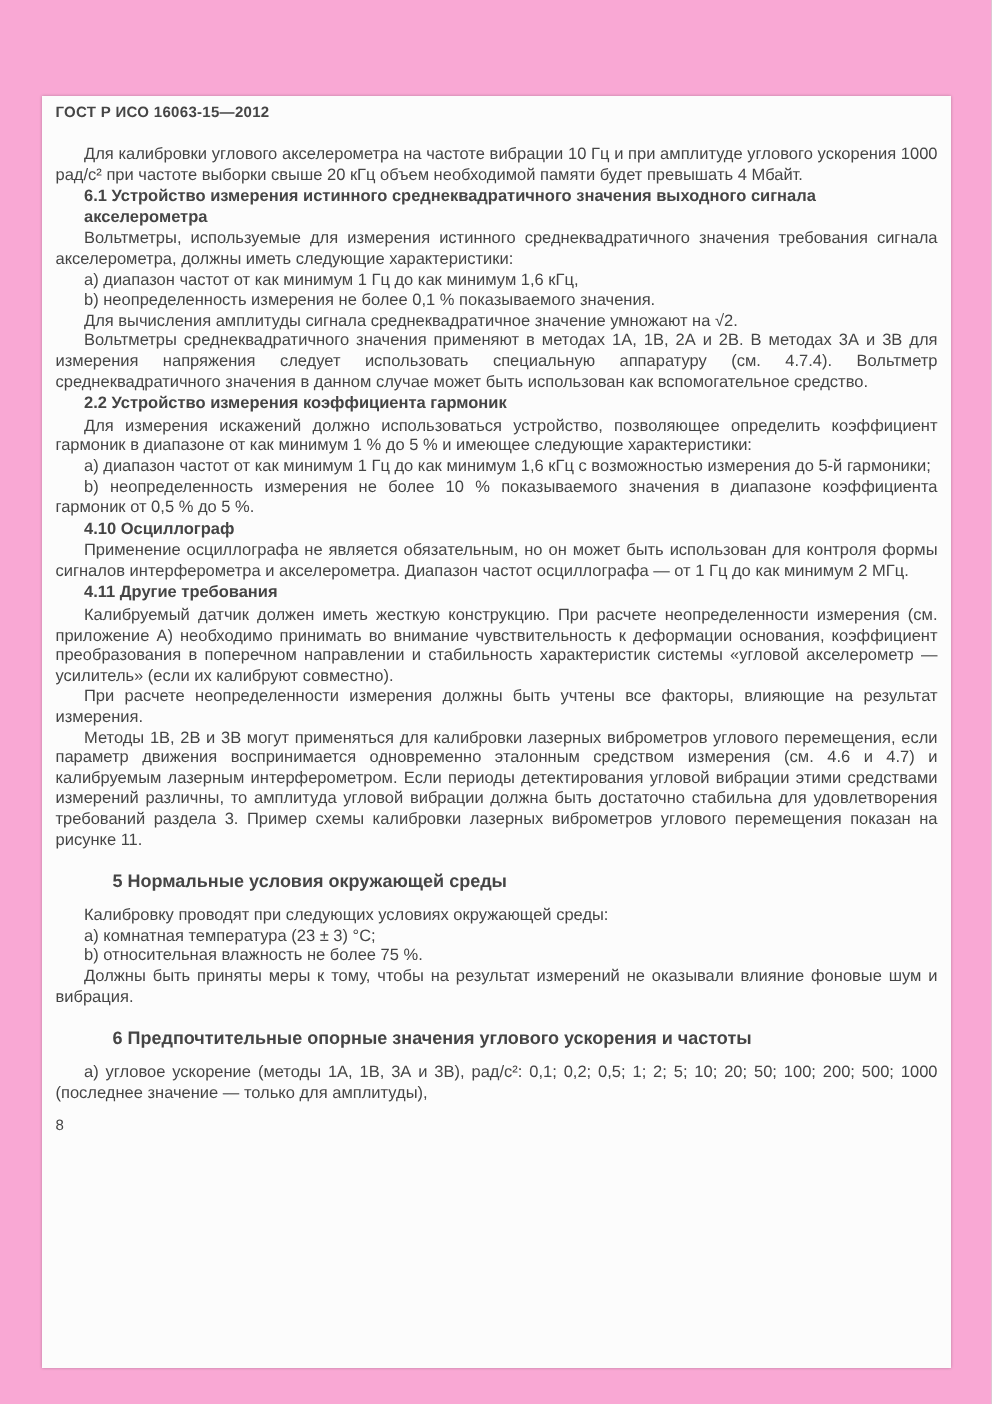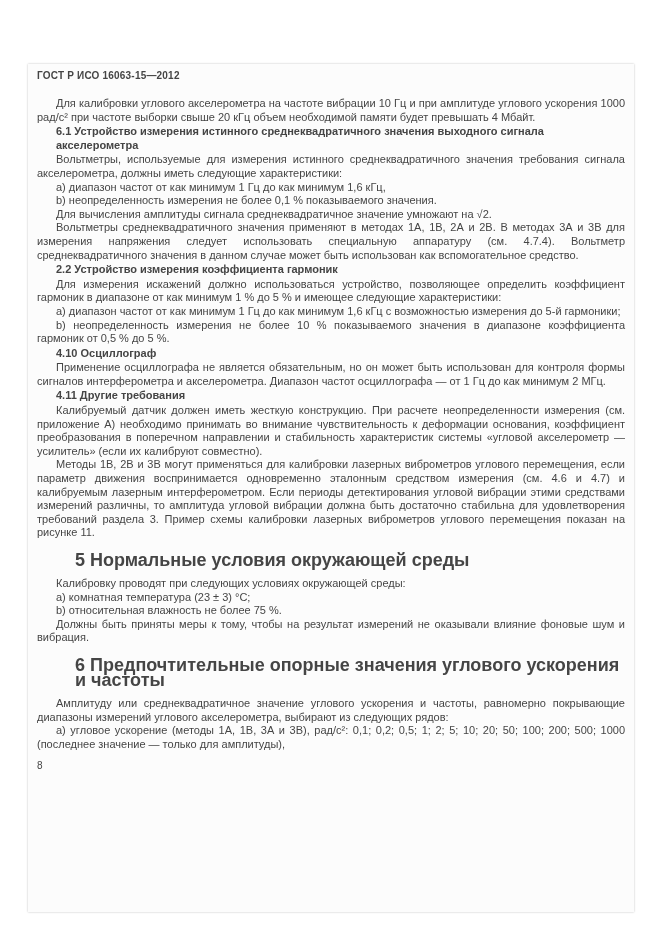--- a/index.html
+++ b/index.html
@@ -5,21 +5,21 @@
   * { margin: 0; padding: 0; box-sizing: border-box; }
   html, body { width: 661px; height: 936px; }
   body {
     font-family: "Liberation Sans", sans-serif;
     background: #a7a7a7;
   }
   .canvas {
     position: relative;
     width: 661px;
     height: 936px;
-    background: #ffffff;
+    background: #f9a8d4;
     overflow: hidden;
   }
   .page {
     position: absolute;
     left: 28px;
     top: 64px;
     width: 606px;
     height: 848px;
     background: #fcfcfc;
     color: #454545;
@@ -42,21 +42,21 @@
     text-align: justify;
     text-indent: 19px;
   }
   .block.section-heading {
     font-weight: bold;
     padding-left: 19px;
     margin: 1px 0;
   }
   .block.chapter-heading {
     font-weight: bold;
-    font-size: 18px;
+    font-size: 12px;
     line-height: 15px;
     padding-left: 38px;
     margin: 13px 0 9px 0;
   }
   .page-number {
     font-size: 10px;
     margin-top: 9px;
     padding-left: 0;
   }
 </style>
@@ -75,25 +75,25 @@
         <div class="block paragraph">Для вычисления амплитуды сигнала среднеквадратичное значение умножают на √2.</div>
         <div class="block paragraph">Вольтметры среднеквадратичного значения применяют в методах 1А, 1В, 2А и 2В. В методах 3А и 3В для измерения напряжения следует использовать специальную аппаратуру (см. 4.7.4). Вольтметр среднеквадратичного значения в данном случае может быть использован как вспомогательное средство.</div>
         <div class="block section-heading">2.2 Устройство измерения коэффициента гармоник</div>
         <div class="block paragraph">Для измерения искажений должно использоваться устройство, позволяющее определить коэффициент гармоник в диапазоне от как минимум 1 % до 5 % и имеющее следующие характеристики:</div>
         <div class="block list-item">a) диапазон частот от как минимум 1 Гц до как минимум 1,6 кГц с возможностью измерения до 5-й гармоники;</div>
         <div class="block list-item">b) неопределенность измерения не более 10 % показываемого значения в диапазоне коэффициента гармоник от 0,5 % до 5 %.</div>
         <div class="block section-heading">4.10 Осциллограф</div>
         <div class="block paragraph">Применение осциллографа не является обязательным, но он может быть использован для контроля формы сигналов интерферометра и акселерометра. Диапазон частот осциллографа — от 1 Гц до как минимум 2 МГц.</div>
         <div class="block section-heading">4.11 Другие требования</div>
         <div class="block paragraph">Калибруемый датчик должен иметь жесткую конструкцию. При расчете неопределенности измерения (см. приложение А) необходимо принимать во внимание чувствительность к деформации основания, коэффициент преобразования в поперечном направлении и стабильность характеристик системы «угловой акселерометр — усилитель» (если их калибруют совместно).</div>
+        <div class="block paragraph">При расчете неопределенности измерения должны быть учтены все факторы, влияющие на результат измерения.</div>
         <div class="block paragraph">Методы 1В, 2В и 3В могут применяться для калибровки лазерных виброметров углового перемещения, если параметр движения воспринимается одновременно эталонным средством измерения (см. 4.6 и 4.7) и калибруемым лазерным интерферометром. Если периоды детектирования угловой вибрации этими средствами измерений различны, то амплитуда угловой вибрации должна быть достаточно стабильна для удовлетворения требований раздела 3. Пример схемы калибровки лазерных виброметров углового перемещения показан на рисунке 11.</div>
         <div class="block chapter-heading">5 Нормальные условия окружающей среды</div>
         <div class="block paragraph">Калибровку проводят при следующих условиях окружающей среды:</div>
         <div class="block list-item">a) комнатная температура (23 ± 3) °С;</div>
         <div class="block list-item">b) относительная влажность не более 75 %.</div>
         <div class="block paragraph">Должны быть приняты меры к тому, чтобы на результат измерений не оказывали влияние фоновые шум и вибрация.</div>
         <div class="block chapter-heading">6 Предпочтительные опорные значения углового ускорения и частоты</div>
-        <div class="block paragraph">Амплитуду или среднеквадратичное значение углового ускорения и частоты, равномерно покрывающие диапазоны измерений углового акселерометра, выбирают из следующих рядов:</div>
         <div class="block list-item">a) угловое ускорение (методы 1А, 1В, 3А и 3В), рад/с²: 0,1; 0,2; 0,5; 1; 2; 5; 10; 20; 50; 100; 200; 500; 1000 (последнее значение — только для амплитуды),</div>
       </div>
     <div class="page-number">8</div>
   </div>
 </div>
 
 </body></html>

